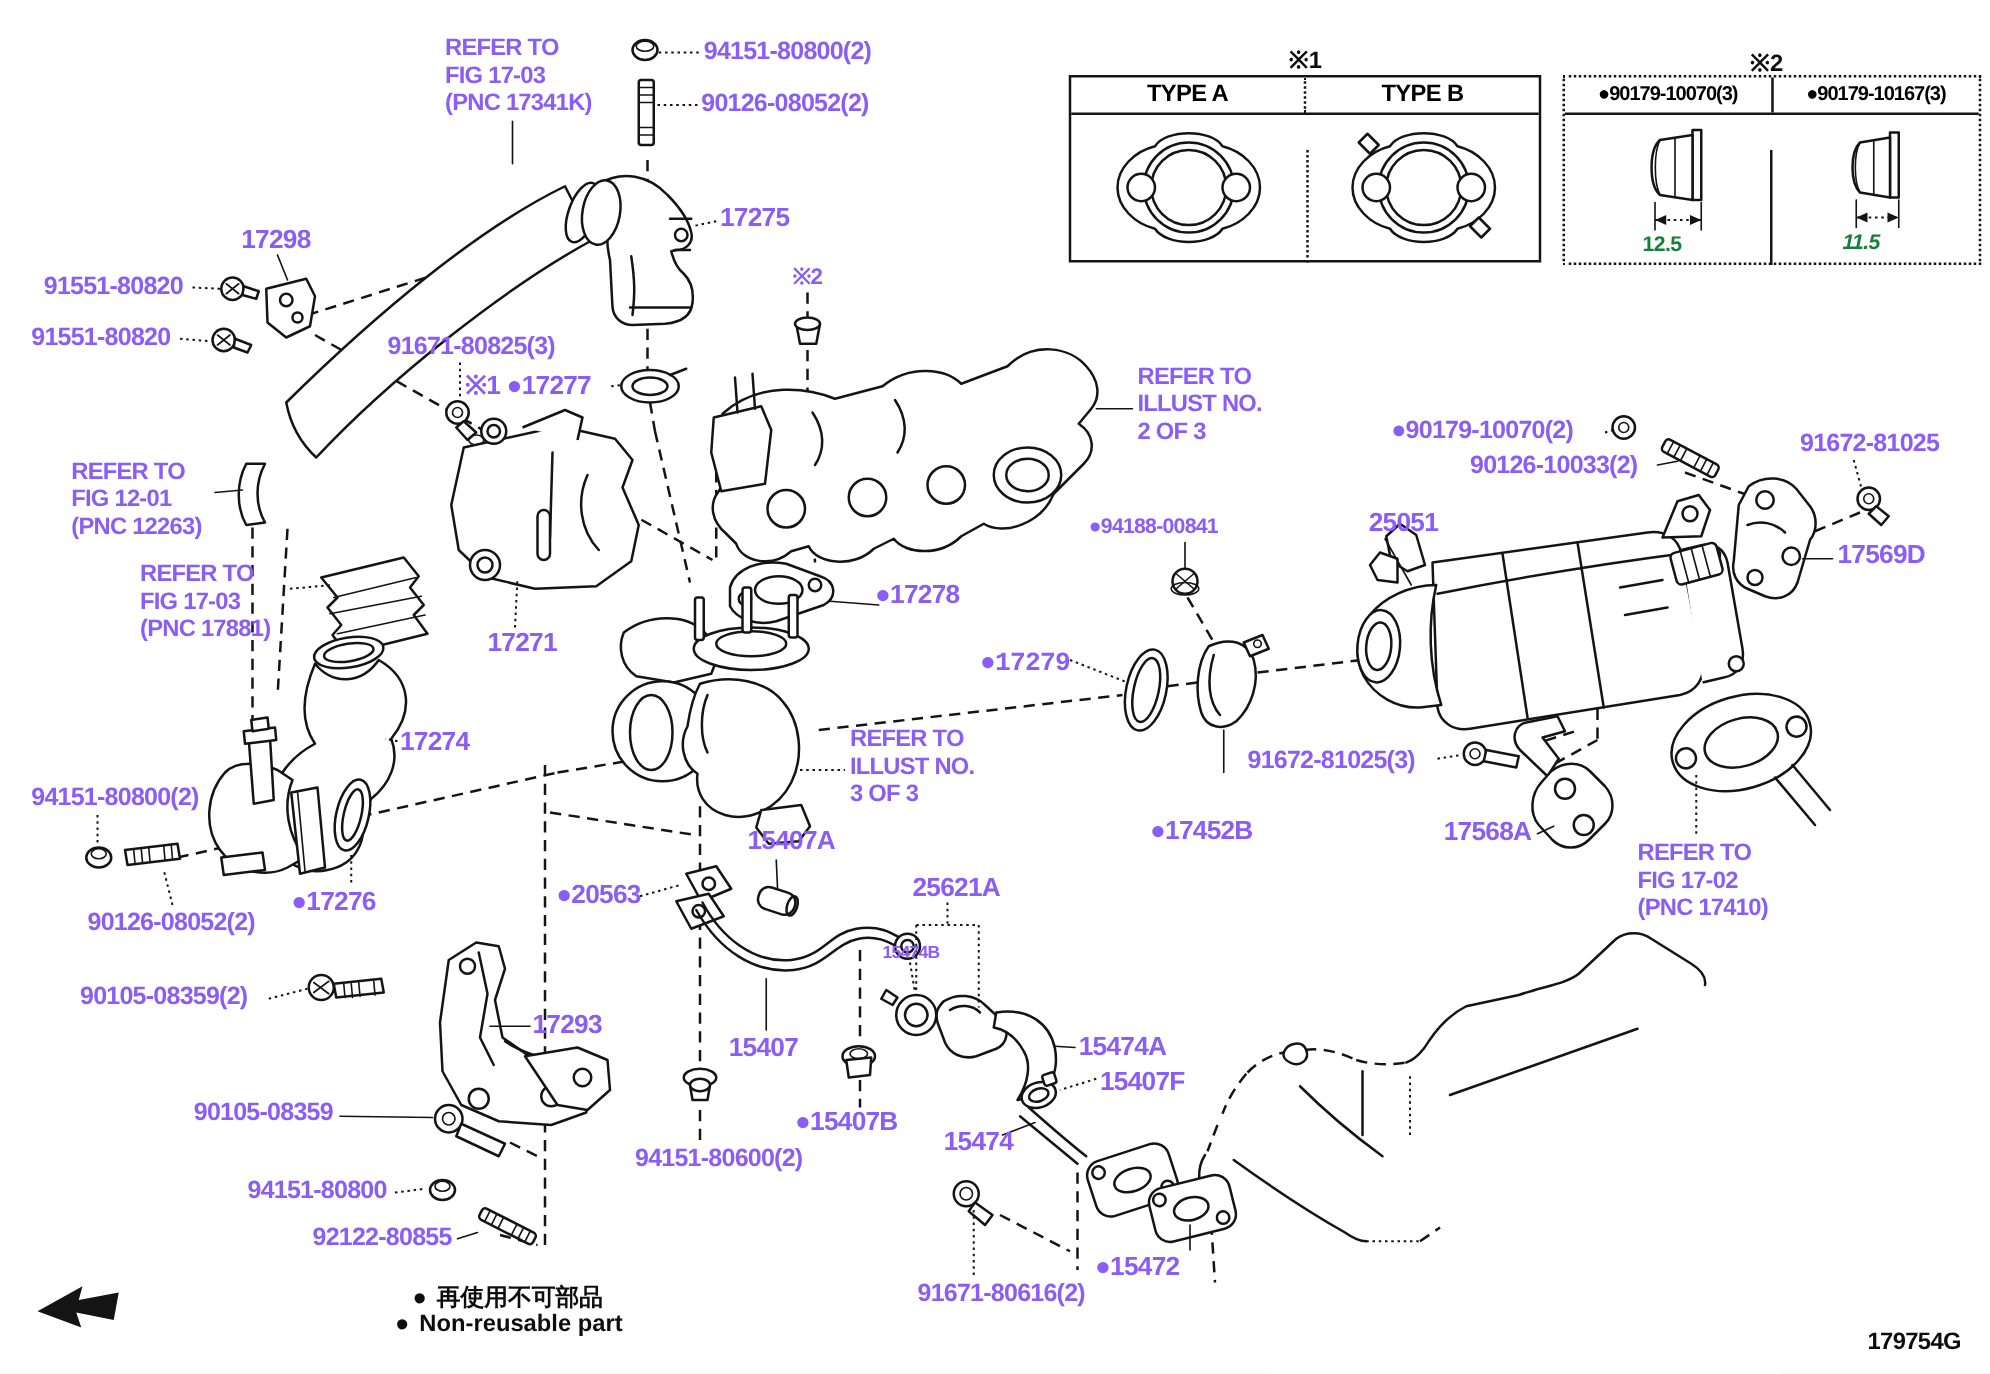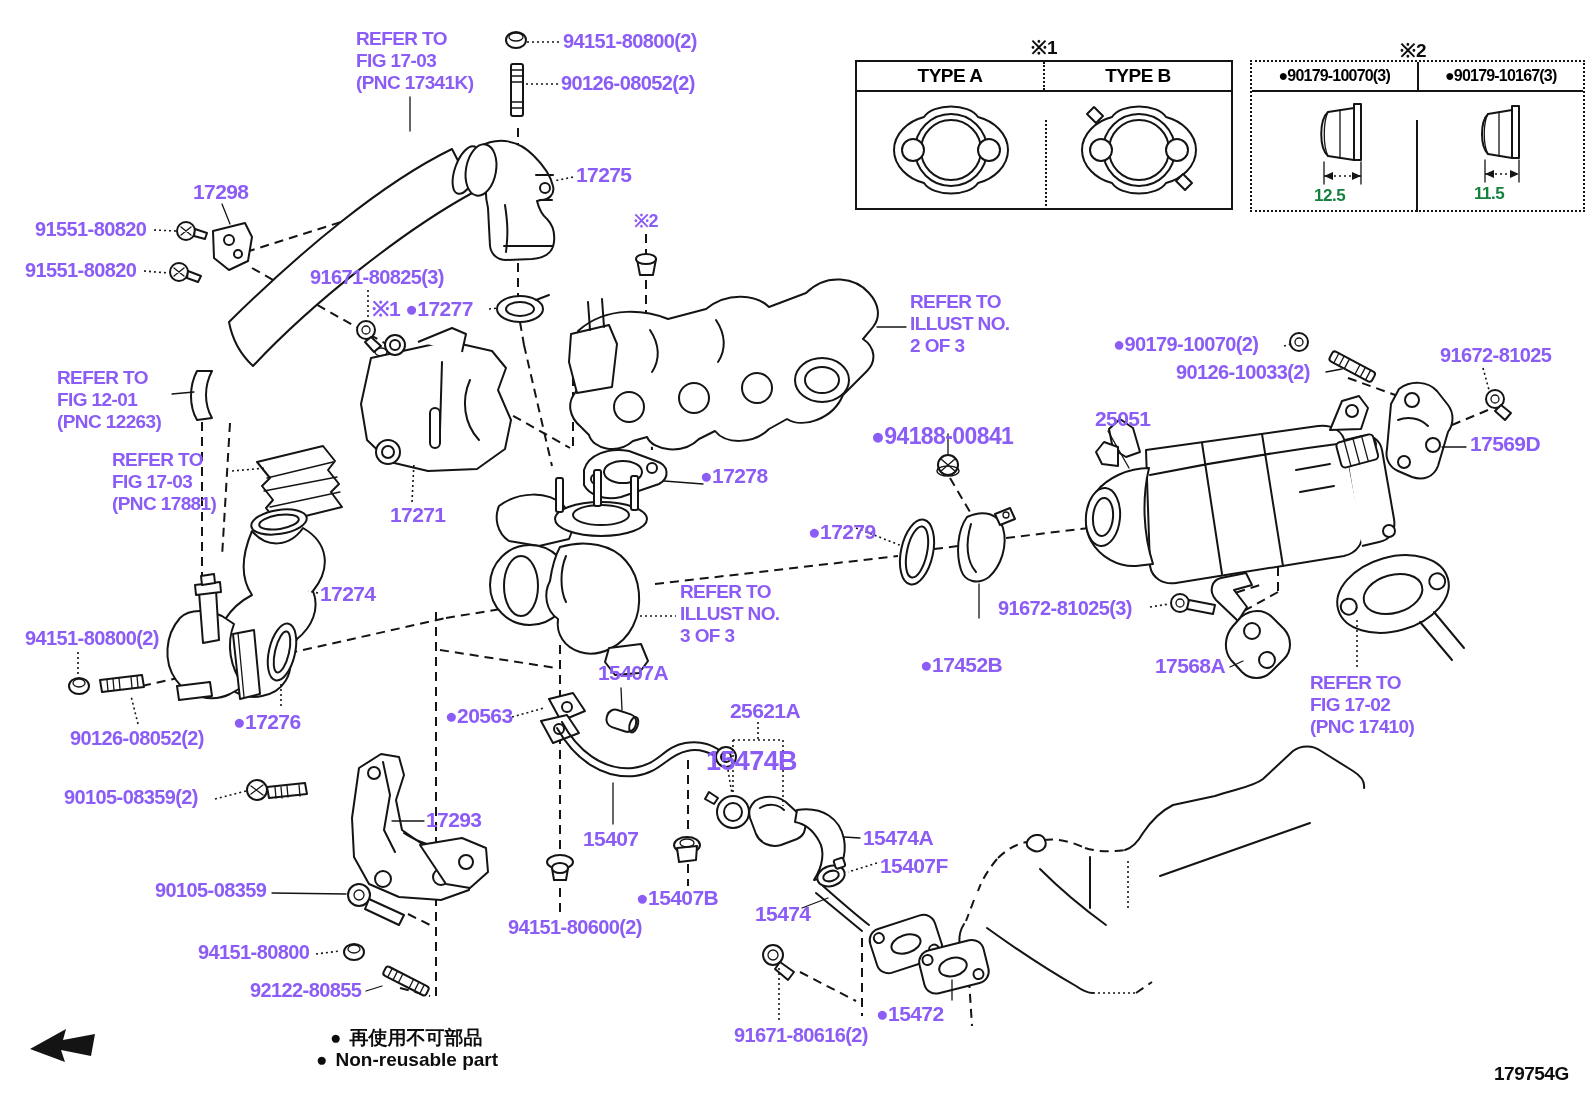--- a/index.html
+++ b/index.html
@@ -399,21 +399,21 @@
         <g transform="translate(218,8)">
           <rect class="w" x="42" y="6" width="7" height="52"></rect>
           <path class="w" d="M18,14 L42,10 L42,58 L18,54 C10,46 10,22 18,14 Z"></path>
           <path class="k thin" d="M29,12 L29,56 M18,14 C13,23 13,45 18,54"></path>
           <path class="k thin" d="M15,60 L15,82 M49,60 L49,82"></path>
           <path class="t" d="M15,74 L49,74"></path>
           <path class="blk" d="M15,74 l9,-4 v8 Z M49,74 l-9,-4 v8 Z"></path>
         </g>
       </svg>
       <div class="dim-text" style="left:62px;top:94px;">12.5</div>
-      <div class="dim-text" style="left:222px;top:92px;">11.5</div>
+      <div class="dim-text" style="left:222px;top:92px;font-style:italic;">11.5</div>
     </div>
   </div>
 
   <div class="legend-row" style="left:330px;top:1025px;">
     <span class="dot">●</span><span>再使用不可部品</span>
   </div>
   <div class="legend-row" style="left:316px;top:1049px;">
     <span class="dot">●</span><span>Non-reusable part</span>
   </div>
 
@@ -478,29 +478,29 @@
       </div>
       <div class="part-label" style="left: 233px; top: 710px; font-size: 21px; line-height: 24px;">
         <div>●17276</div>
       </div>
       <div class="part-label" style="left: 70px; top: 727px; font-size: 20px; line-height: 23px;">
         <div>90126-08052(2)</div>
       </div>
       <div class="part-label" style="left: 700px; top: 464px; font-size: 21px; line-height: 24px;">
         <div>●17278</div>
       </div>
-      <div class="part-label" style="left: 808px; top: 520px; font-size: 21px; line-height: 24px;">
+      <div class="part-label" style="left: 784px; top: 520px; font-size: 21px; line-height: 24px; font-family: Liberation Mono, monospace;">
         <div>●17279</div>
       </div>
       <div class="part-label" style="left: 680px; top: 581px; font-size: 19px; line-height: 22px;">
         <div>REFER TO</div>
         <div>ILLUST NO.</div>
         <div>3 OF 3</div>
       </div>
-      <div class="part-label" style="left: 871px; top: 409px; font-size: 23px; line-height: 23px; margin-top: 16px;">
+      <div class="part-label" style="left: 871px; top: 409px; font-size: 17px; line-height: 23px;">
         <div>●94188-00841</div>
       </div>
       <div class="part-label" style="left: 1113px; top: 333px; font-size: 20px; line-height: 23px;">
         <div>●90179-10070(2)</div>
       </div>
       <div class="part-label" style="left: 1176px; top: 361px; font-size: 20px; line-height: 23px;">
         <div>90126-10033(2)</div>
       </div>
       <div class="part-label" style="left: 1440px; top: 344px; font-size: 20px; line-height: 23px;">
         <div>91672-81025</div>
@@ -527,21 +527,21 @@
       </div>
       <div class="part-label" style="left: 598px; top: 661px; font-size: 21px; line-height: 24px;">
         <div>15407A</div>
       </div>
       <div class="part-label" style="left: 445px; top: 704px; font-size: 21px; line-height: 24px;">
         <div>●20563</div>
       </div>
       <div class="part-label" style="left: 730px; top: 699px; font-size: 21px; line-height: 24px;">
         <div>25621A</div>
       </div>
-      <div class="part-label" style="left: 706px; top: 749px; font-size: 27px; line-height: 24px;">
+      <div class="part-label" style="left: 706px; top: 749px; font-size: 14px; line-height: 24px;">
         <div>15474B</div>
       </div>
       <div class="part-label" style="left: 583px; top: 827px; font-size: 21px; line-height: 24px;">
         <div>15407</div>
       </div>
       <div class="part-label" style="left: 636px; top: 886px; font-size: 21px; line-height: 24px;">
         <div>●15407B</div>
       </div>
       <div class="part-label" style="left: 508px; top: 916px; font-size: 20px; line-height: 23px;">
         <div>94151-80600(2)</div>

